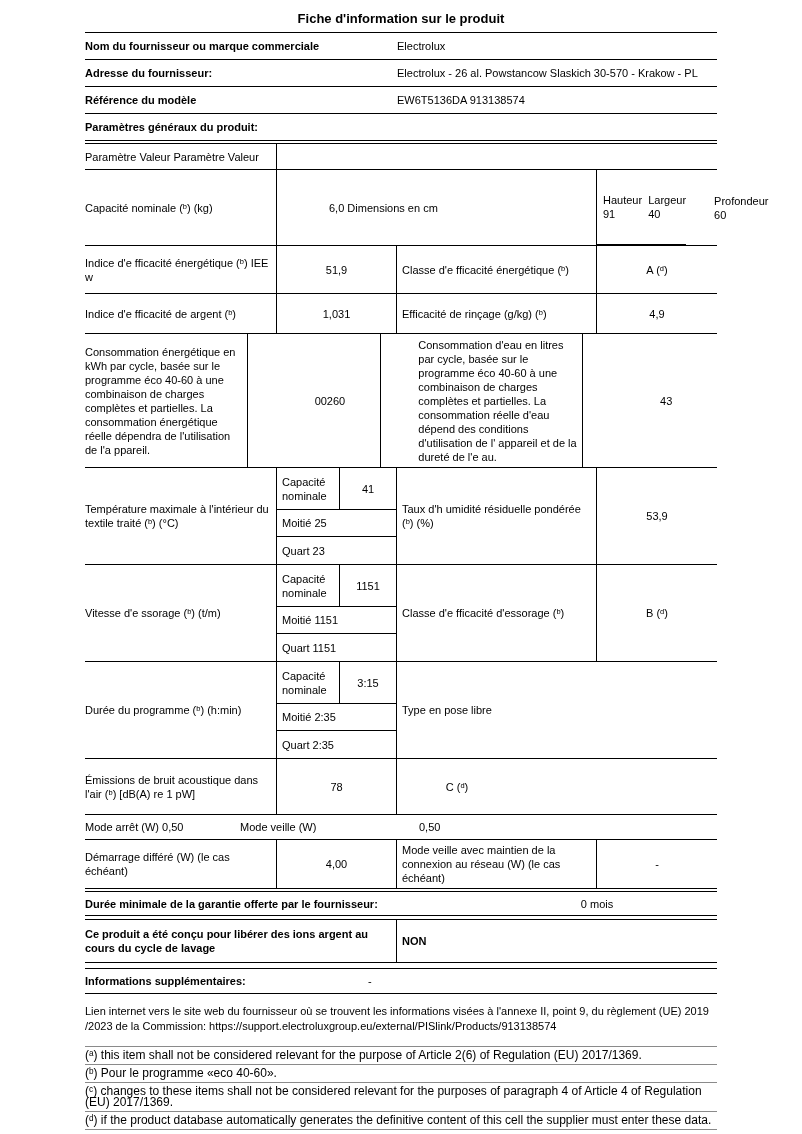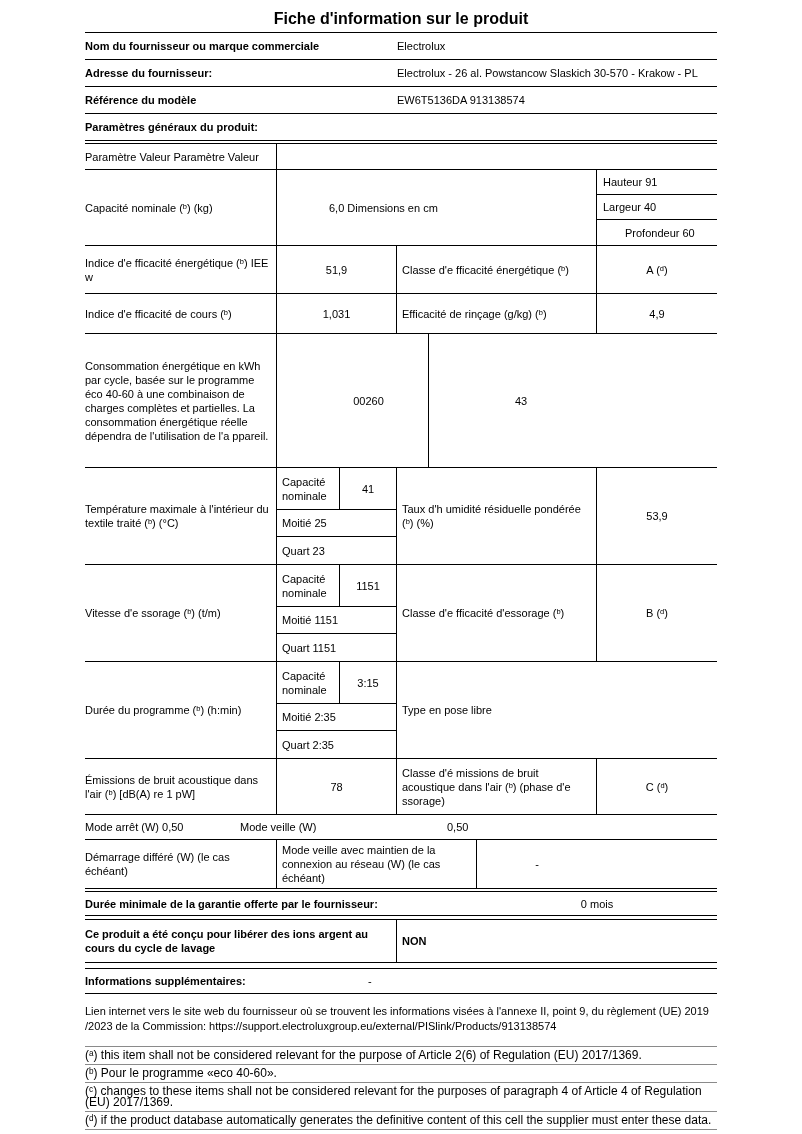--- a/index.html
+++ b/index.html
@@ -1,19 +1,19 @@
 <!DOCTYPE html>
 <html><head>
 <meta charset="utf-8">
 <style>
   *{box-sizing:border-box;margin:0;padding:0;}
   html,body{background:#fff;}
   body{width:802px;min-height:1134px;color:#000;font-family:"Liberation Sans",sans-serif;font-size:11px;line-height:14px;}
   .page{width:632px;margin:0 auto;padding-top:12px;}
-  .title{text-align:center;font-weight:bold;font-size:16px;margin-bottom:6px;}
+  .title{text-align:center;font-weight:bold;font-size:13px;margin-bottom:6px;}
 
   
   .itbl{border-top:1px solid #000;}
   .ir{display:flex;border-bottom:1px solid #000;min-height:27px;align-items:center;}
   .ir .il{width:312px;font-weight:bold;padding:4px 6px 4px 0;}
   .ir .iv{flex:1;padding:4px 0;}
   .ir.full .il{width:100%;}
 
   
   .mtbl{margin-top:2px;border-top:1px solid #000;}
@@ -23,37 +23,37 @@
   .c2{width:120px;border-right:1px solid #000;justify-content:center;text-align:center;padding:3px 2px;}
   .c3{width:200px;border-right:1px solid #000;padding:3px 5px;}
   .c4{width:120px;justify-content:center;text-align:center;padding:3px 2px;}
   .c23{width:320px;border-right:1px solid #000;padding:3px 0 3px 52px;}
   .c34{width:320px;padding:3px 5px;}
   .cflex{flex:1;}
   .h26{min-height:26px;gap:24px;}.h76{min-height:76px;}.h48{min-height:48px;}.h40{min-height:40px;}
   .h134{min-height:134px;gap:32px;}.h96{min-height:96px;}.h56{min-height:56px;}.h46{min-height:46px;}
 
   
-  .dims{width:120px;display:flex;flex-direction:column;padding:0;}
+  .dims{width:120px;display:flex;padding:0;}
   .drow{flex:1;min-height:25px;border-bottom:1px solid #000;display:flex;align-items:center;padding-left:6px;}
   .drow:last-child{border-bottom:none;margin-left:22px;}
 
   
   .sub{width:120px;border-right:1px solid #000;display:flex;flex-direction:column;padding:0;}
   .srow{display:flex;border-bottom:1px solid #000;min-height:27px;align-items:stretch;}
   .srow:last-child{border-bottom:none;}
   .srow.first{min-height:42px;}
   .slabel{width:63px;border-right:1px solid #000;display:flex;align-items:center;padding:2px 2px 2px 5px;}
   .sval{flex:1;display:flex;align-items:center;justify-content:center;text-align:center;}
   .sline{display:flex;align-items:center;padding:2px 5px;width:100%;}
 
   
   .modes{display:flex;border-bottom:1px solid #000;min-height:25px;align-items:center;}
   .modes .m1{width:155px;}
-  .modes .m2{width:207px;}
+  .modes .m2{width:179px;}
   .modes .m3{flex:1;}
 
   
   .wr{display:flex;margin-top:2px;border-top:1px solid #000;border-bottom:1px solid #000;min-height:25px;align-items:center;}
   .wr .wl{flex:1;font-weight:bold;padding:4px 0;}
   .wr .wv{width:240px;text-align:center;}
 
   
   .ions{display:flex;margin-top:3px;border-top:1px solid #000;border-bottom:1px solid #000;min-height:44px;align-items:stretch;}
   .ions .il2{width:312px;border-right:1px solid #000;font-weight:bold;display:flex;align-items:center;padding:4px 10px 4px 0;}
@@ -112,29 +112,30 @@
     </div>
 
     <div class="r h48">
       <div class="c c1">Indice d'e fficacité énergétique (ᵇ) IEE w</div>
       <div class="c c2">51,9</div>
       <div class="c c3">Classe d'e fficacité énergétique (ᵇ)</div>
       <div class="c c4">A (ᵈ)</div>
     </div>
 
     <div class="r h40">
-      <div class="c c1">Indice d'e fficacité de cours (ᵇ)</div>
+      <div class="c c1">Indice d'e fficacité de argent (ᵇ)</div>
       <div class="c c2">1,031</div>
       <div class="c c3">Efficacité de rinçage (g/kg) (ᵇ)</div>
       <div class="c c4">4,9</div>
     </div>
 
     <div class="r h134">
       <div class="c c1">Consommation énergétique en kWh par cycle, basée sur le programme éco 40-60 à une combinaison de charges complètes et partielles. La consommation énergétique réelle dépendra de l'utilisation de l'a ppareil.</div>
       <div class="c c2">00260</div>
+      <div class="c c3">Consommation d'eau en litres par cycle, basée sur le programme éco 40-60 à une combinaison de charges complètes et partielles. La consommation réelle d'eau dépend des conditions d'utilisation de l' appareil et de la dureté de l'e au.</div>
       <div class="c c4">43</div>
     </div>
 
     <div class="r h96">
       <div class="c c1">Température maximale à l'intérieur du textile traité (ᵇ) (°C)</div>
       <div class="sub">
         <div class="srow first">
           <div class="slabel">Capacité nominale</div>
           <div class="sval">41</div>
         </div>
@@ -180,32 +181,32 @@
         <div class="srow">
           <div class="sline">Quart 2:35</div>
         </div>
       </div>
       <div class="c c34">Type en pose libre</div>
     </div>
 
     <div class="r h56">
       <div class="c c1">Émissions de bruit acoustique dans l'air (ᵇ) [dB(A) re 1 pW]</div>
       <div class="c c2">78</div>
-      <div class="c c3">Classe d'é missions de bruit acoustique dans l'air (ᵇ) (phase d'e ssorage)</div>
       <div class="c c4">C (ᵈ)</div>
     </div>
 
     <div class="modes">
       <div class="m1">Mode arrêt (W) 0,50</div>
       <div class="m2">Mode veille (W)</div>
       <div class="m3">0,50</div>
     </div>
 
     <div class="r h46">
       <div class="c c1">Démarrage différé (W) (le cas échéant)</div>
+      <div class="c c2">4,00</div>
       <div class="c c3">Mode veille avec maintien de la connexion au réseau (W) (le cas échéant)</div>
       <div class="c c4">-</div>
     </div>
 
   </div>
 
   <div class="wr">
     <div class="wl">Durée minimale de la garantie offerte par le fournisseur:</div>
     <div class="wv">0 mois</div>
   </div>

